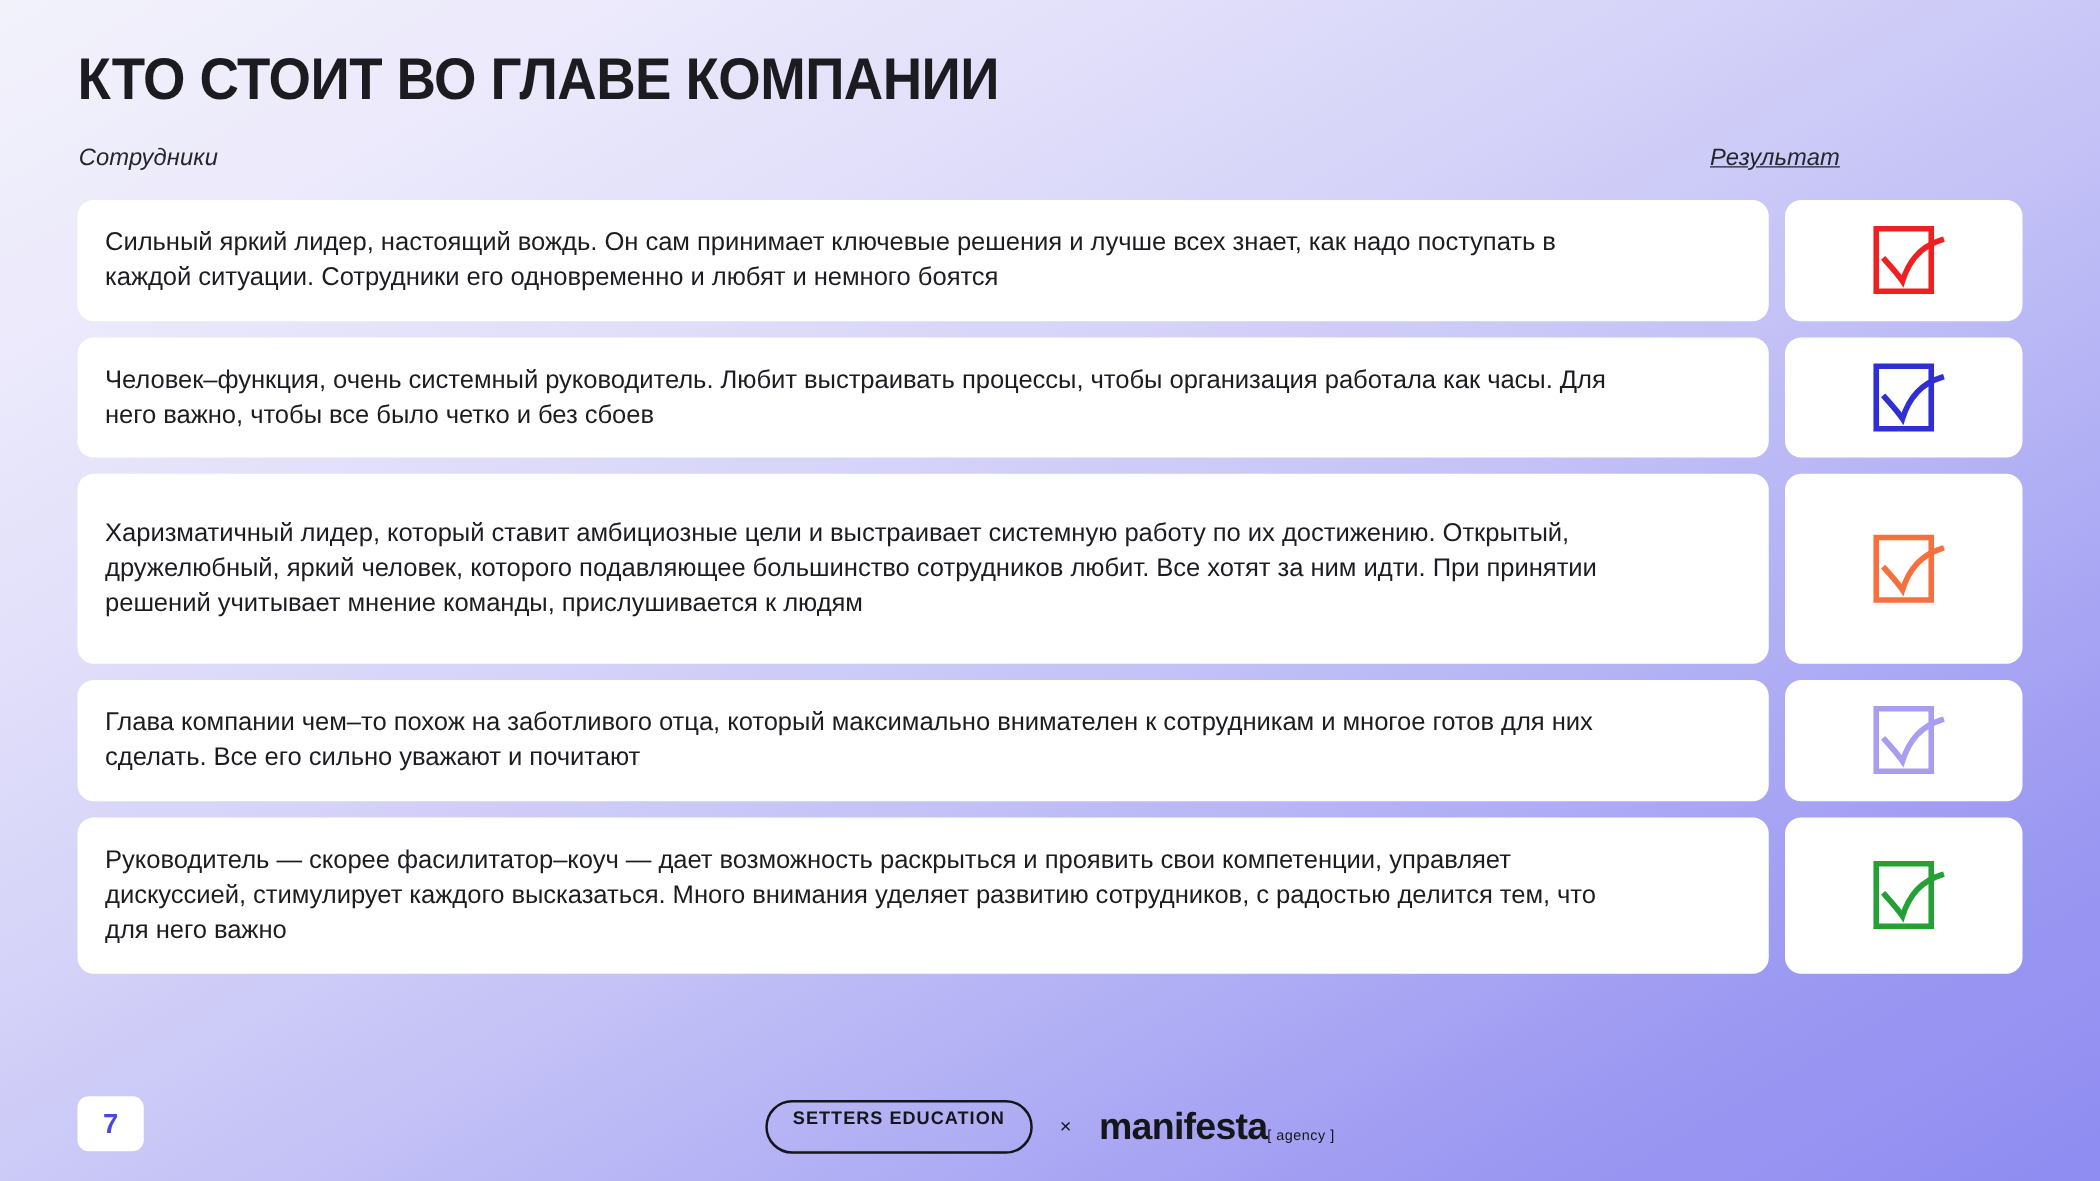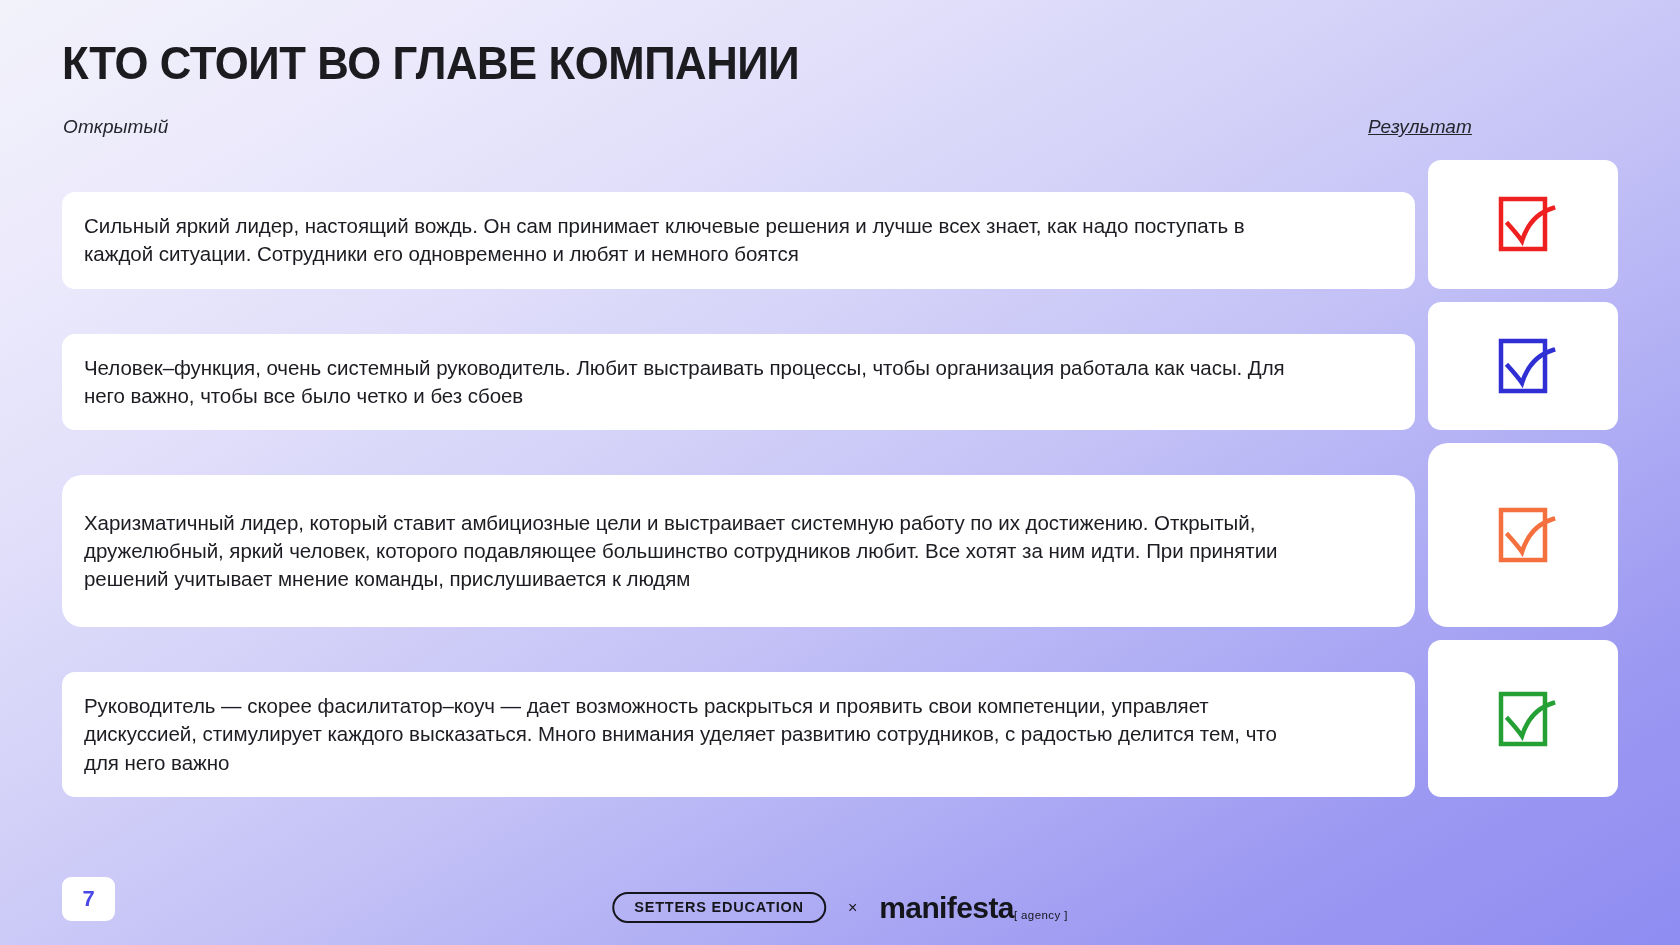--- a/index.html
+++ b/index.html
@@ -75,21 +75,20 @@
   }
 
   .cell-text {
     flex: 1 1 auto;
     background: #ffffff;
     border-radius: 13px;
     padding: 20px 24px 20px 22px;
     display: flex;
     align-items: center;
     min-height: 74px;
-    margin-top: 32px;
   }
 
   .cell-text p {
     font-size: 20.5px;
     line-height: 1.38;
     color: #1c1c22;
     letter-spacing: -0.05px;
     max-width: 1205px;
   }
 
@@ -98,21 +97,21 @@
     background: #ffffff;
     border-radius: 13px;
     display: flex;
     align-items: center;
     justify-content: center;
   }
 
   
   .row.r1 .cell-text, .row.r1 .cell-mark { min-height: 92px; }
   .row.r2 .cell-text, .row.r2 .cell-mark { min-height: 92px; }
-  .row.r3 .cell-text, .row.r3 .cell-mark { min-height: 152px; border-radius: 20px; }
+  .row.r3 .cell-text, .row.r3 .cell-mark { min-height: 152px; }
   .row.r4 .cell-text, .row.r4 .cell-mark { min-height: 92px; }
   .row.r5 .cell-text, .row.r5 .cell-mark { min-height: 118px; }
 
   
   .checkmark-icon { display: block; }
 
   
   .footer {
     position: absolute;
     left: 0; right: 0;
@@ -142,21 +141,21 @@
     bottom: 22px;
     transform: translateX(-50%);
     display: flex;
     align-items: center;
     gap: 22px;
   }
 
   .setters-pill {
     border: 2px solid #15151c;
     border-radius: 999px;
-    padding: 5px 20px 6px;
+    padding: 5px 20px 18px;
     font-size: 14.5px;
     font-weight: 700;
     letter-spacing: 0.8px;
     color: #15151c;
     white-space: nowrap;
   }
 
   .brand-x {
     font-size: 16px;
     color: #15151c;
@@ -183,21 +182,21 @@
     margin-top: 16px;
   }
 </style>
 </head>
 <body>
 
 <div class="slide">
 
   <h1 class="title">КТО СТОИТ ВО ГЛАВЕ КОМПАНИИ</h1>
 
-  <div class="col-label left">Открытый</div>
+  <div class="col-label left">Сотрудники</div>
   <div class="col-label right">Результат</div>
 
   <div class="rows">
 
     <div class="row r1">
       <div class="cell-text">
         <p>Сильный яркий лидер, настоящий вождь. Он сам принимает ключевые решения и лучше всех знает, как надо поступать в каждой ситуации. Сотрудники его одновременно и любят и немного боятся</p>
       </div>
       <div class="cell-mark">
         <svg class="checkmark-icon" width="68" height="66" viewBox="0 0 68 66">
@@ -224,20 +223,31 @@
         <p>Харизматичный лидер, который ставит амбициозные цели и выстраивает системную работу по их достижению. Открытый, дружелюбный, яркий человек, которого подавляющее большинство сотрудников любит. Все хотят за ним идти. При принятии решений учитывает мнение команды, прислушивается к людям</p>
       </div>
       <div class="cell-mark">
         <svg class="checkmark-icon" width="68" height="66" viewBox="0 0 68 66">
           <path d="M12 8 H56 V58 H12 Z" fill="none" stroke="#f4703e" stroke-width="4.5"></path>
           <path d="M19 33 Q29 44 33 50 Q41 24 64 17" fill="none" stroke="#f4703e" stroke-width="4.5" stroke-linecap="square"></path>
         </svg>
       </div>
     </div>
 
+    <div class="row r4">
+      <div class="cell-text">
+        <p>Глава компании чем–то похож на заботливого отца, который максимально внимателен к сотрудникам и многое готов для них сделать. Все его сильно уважают и почитают</p>
+      </div>
+      <div class="cell-mark">
+        <svg class="checkmark-icon" width="68" height="66" viewBox="0 0 68 66">
+          <path d="M12 8 H56 V58 H12 Z" fill="none" stroke="#a99df0" stroke-width="4.5"></path>
+          <path d="M19 33 Q29 44 33 50 Q41 24 64 17" fill="none" stroke="#a99df0" stroke-width="4.5" stroke-linecap="square"></path>
+        </svg>
+      </div>
+    </div>
 
     <div class="row r5">
       <div class="cell-text">
         <p>Руководитель — скорее фасилитатор–коуч — дает возможность раскрыться и проявить свои компетенции, управляет дискуссией, стимулирует каждого высказаться. Много внимания уделяет развитию сотрудников, с радостью делится тем, что для него важно</p>
       </div>
       <div class="cell-mark">
         <svg class="checkmark-icon" width="68" height="66" viewBox="0 0 68 66">
           <path d="M12 8 H56 V58 H12 Z" fill="none" stroke="#25a035" stroke-width="4.5"></path>
           <path d="M19 33 Q29 44 33 50 Q41 24 64 17" fill="none" stroke="#25a035" stroke-width="4.5" stroke-linecap="square"></path>
         </svg>

